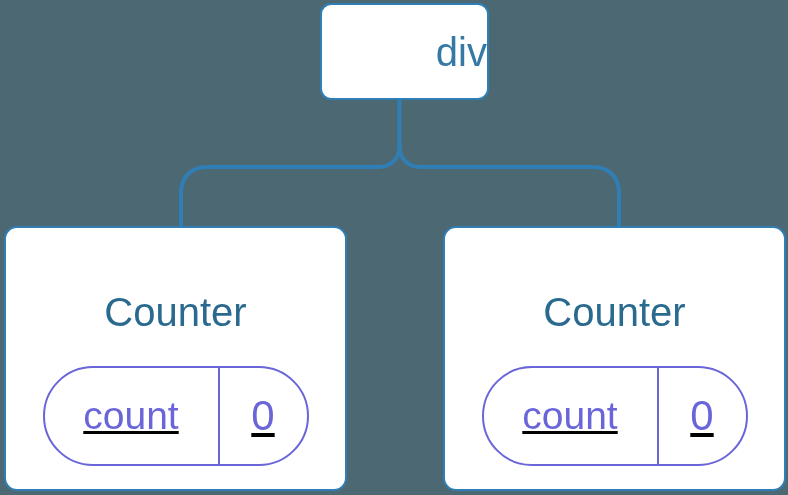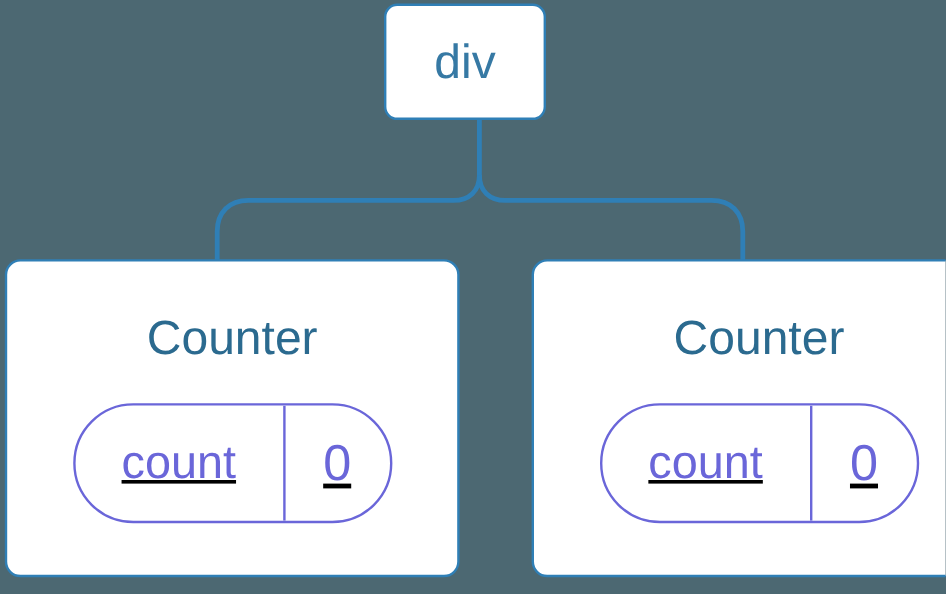--- a/index.html
+++ b/index.html
@@ -27,49 +27,49 @@
   }
   .connector-path {
     stroke: var(--connector, #2f7fb6);
     stroke-width: 4;
     fill: none;
   }
   .root-node {
     position: absolute;
     left: 320px;
     top: 3px;
-    width: 135px;
+    width: 169px;
     height: 97px;
     box-sizing: border-box;
     background: var(--card-background, #ffffff);
     border: 2.5px solid var(--card-border, #2f7fb6);
     border-radius: 11px;
     display: flex;
     align-items: center;
-    justify-content: center;
+    justify-content: flex-end;
   }
   .root-label {
     font-size: 40px;
     font-weight: 500;
     color: var(--root-label, #3679a4);
     line-height: 1;
   }
   .card {
     position: absolute;
-    top: 216px;
-    width: 379px;
+    top: 226px;
+    width: 343px;
     height: 265px;
     box-sizing: border-box;
     background: var(--card-background, #ffffff);
     border: 2.5px solid var(--card-border, #2f7fb6);
     border-radius: 13px;
     display: flex;
     flex-direction: column;
     align-items: center;
-    padding-top: 42px;
+    padding-top: 62px;
   }
   .card-left  { left: 4px; }
   .card-right { left: 443px; }
   .card-title {
     font-size: 40px;
     font-weight: 500;
     color: var(--card-title, #2b6a8f);
     line-height: 1.1;
   }
   .state-pill {

